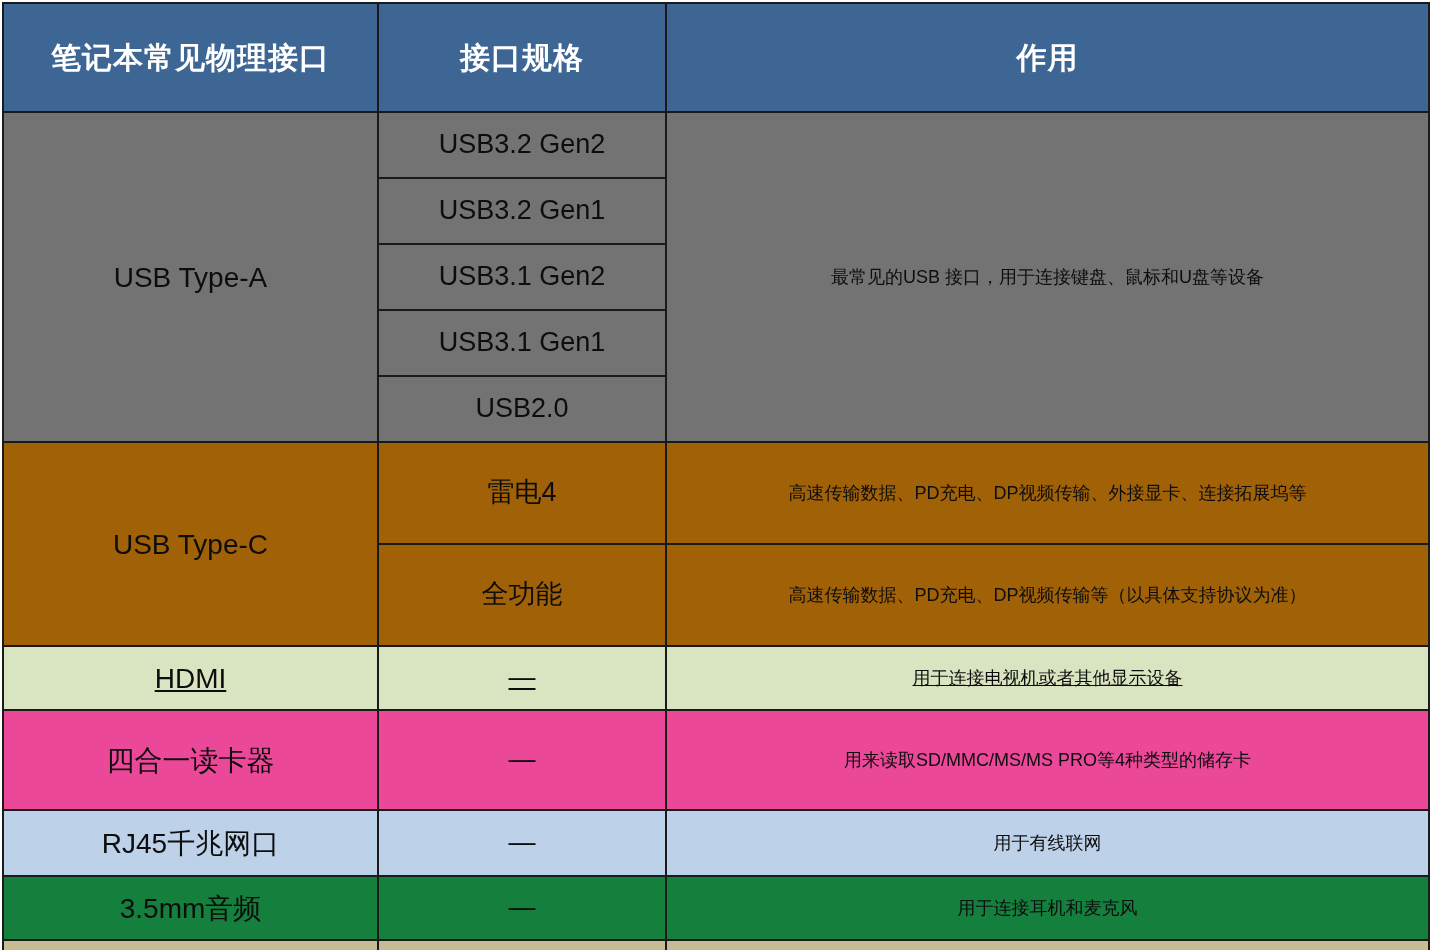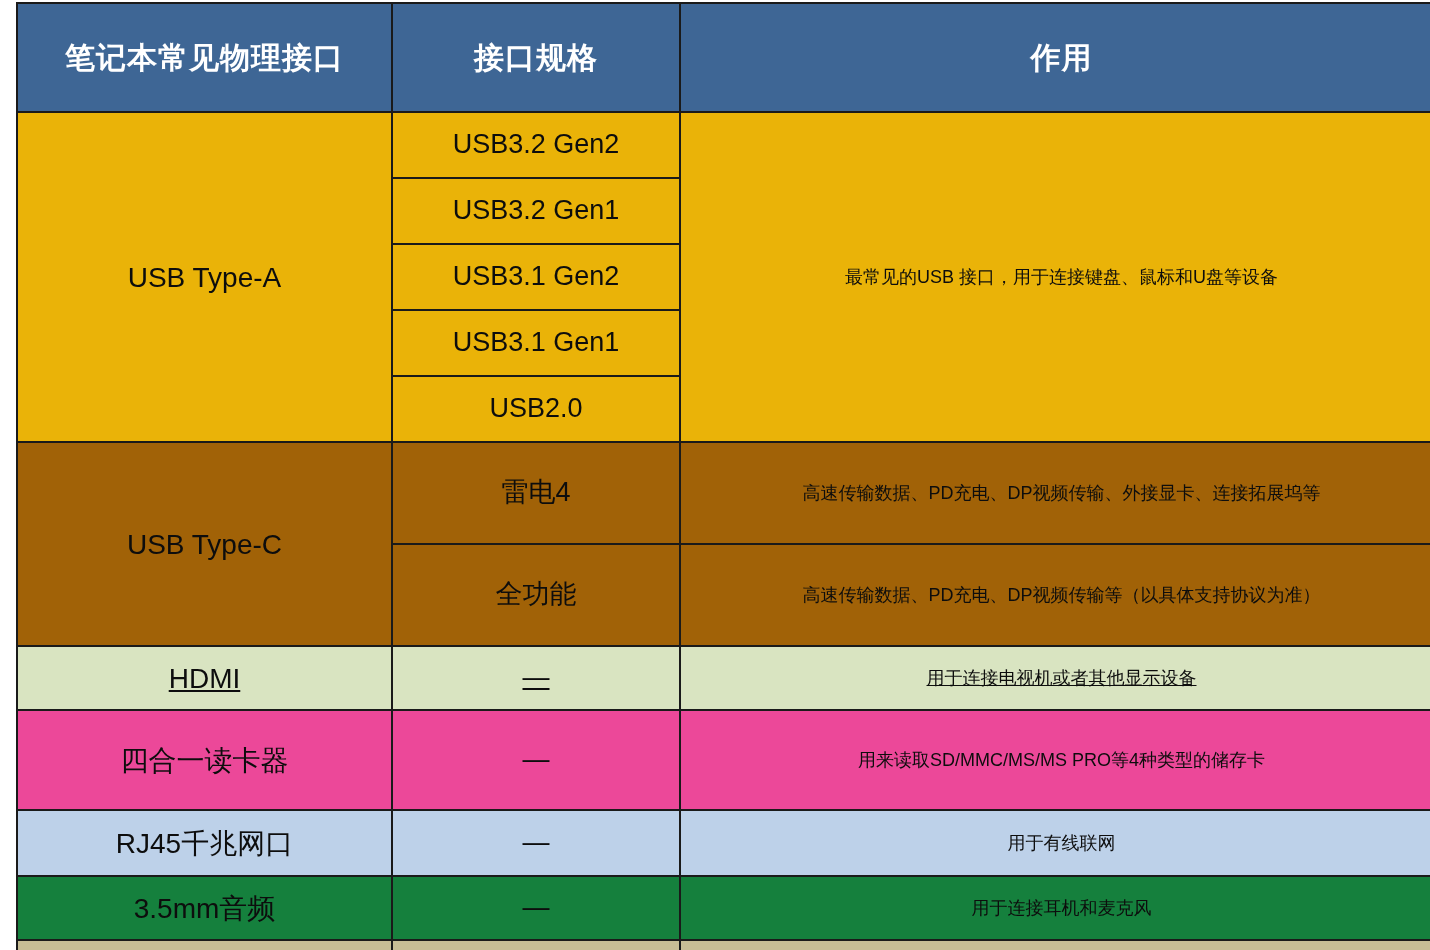--- a/index.html
+++ b/index.html
@@ -11,21 +11,21 @@
     width: 1430px;
     height: 950px;
     font-family: "Liberation Sans", "DejaVu Sans", sans-serif;
     overflow: hidden;
   }
   #table-wrap {
     position: relative;
     width: 1430px;
     height: 950px;
     box-sizing: border-box;
-    padding: 2px 0 10px 16px;
+    padding: 2px 0 10px 2px;
   }
   table.port-table {
     border-collapse: collapse;
     width: 1426px;
     height: 936px;
     table-layout: fixed;
     border: 2px solid #1a1a1a;
   }
   table.port-table td,
   table.port-table th {
@@ -54,21 +54,21 @@
   th.h-3 { letter-spacing: 2px; }
 
   
   td { font-size: 27px; }
   td.cat { font-size: 28px; }
   td.spec { font-size: 27px; }
   td.desc { font-size: 18px; }
   td.dash { font-size: 27px; }
 
   
-  .band-usba   { background: #eab308; }
+  .band-usba   { background: #737373; }
   .band-usbc   { background: #a16207; }
   .band-hdmi   { background: #d9e4c1; text-decoration: underline; }
   .band-reader { background: #ec4899; }
   .band-rj45   { background: #bdd1e9; }
   .band-audio  { background: #15803d; }
   .band-lock   { background: #c7bd95; }
 
   .row-usba-1 td, .row-usba td { height: 60px; }
   .row-usbc td  { height: 96px; }
   .row-hdmi td  { height: 58px; }

